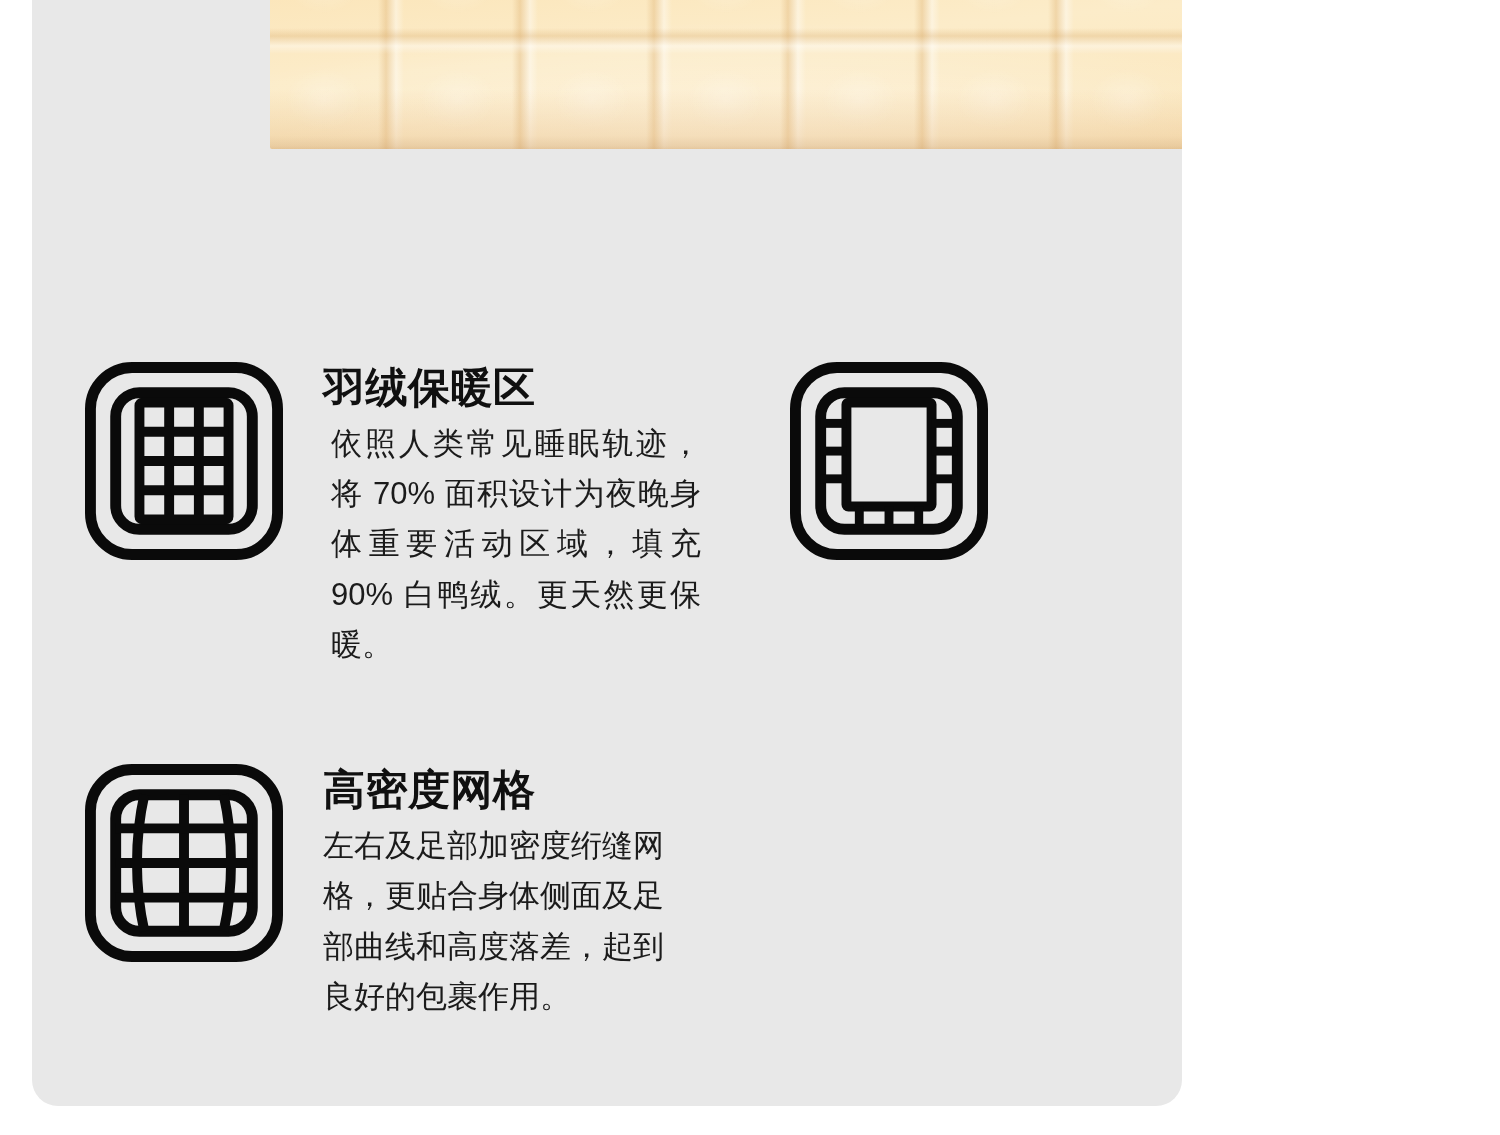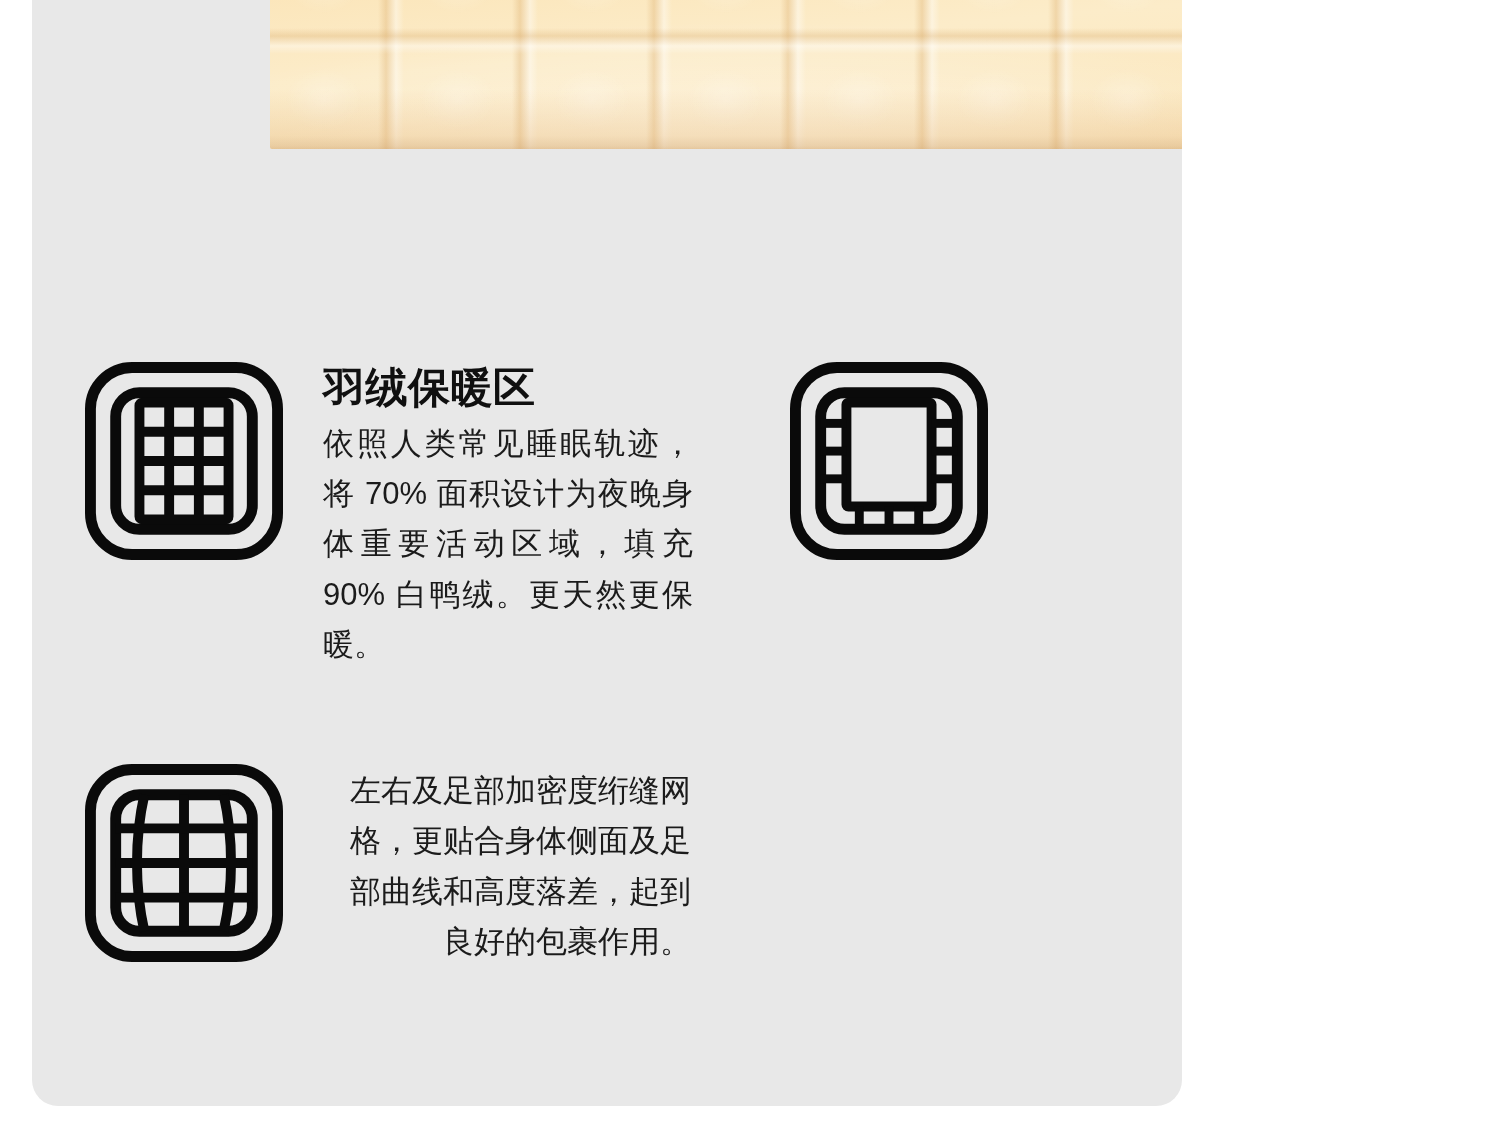--- a/index.html
+++ b/index.html
@@ -130,23 +130,23 @@
     line-height: 1.62;
     color: #1b1b1b;
     margin: 0;
     letter-spacing: 0px;
   }
   .feature-body.justify {
     text-align: justify;
     text-align-last: left;
     text-justify: inter-character;
   }
-  .w1 { width: 370px; }
+  .w1 { width: 370px; margin-left: 8px; }
   .w2 { width: 362px; }
-  .w3 { width: 368px; text-align: right; }
+  .w3 { width: 368px; }
 
   .row-gap { height: 94px; }
 </style>
 </head>
 <body>
 
 <div id="panel">
 
   <div id="hero">
     <div class="cloth"></div>
@@ -215,20 +215,21 @@
             <path d="M60 31 C 50 75, 50 125, 60 169" fill="none" stroke="#0a0a0a" stroke-width="10"></path>
             <path d="M100 31 L 100 169" fill="none" stroke="#0a0a0a" stroke-width="10"></path>
             <path d="M140 31 C 150 75, 150 125, 140 169" fill="none" stroke="#0a0a0a" stroke-width="10"></path>
 
             <line x1="31" y1="65" x2="169" y2="65" stroke="#0a0a0a" stroke-width="10"></line>
             <line x1="31" y1="100" x2="169" y2="100" stroke="#0a0a0a" stroke-width="10"></line>
             <line x1="31" y1="135" x2="169" y2="135" stroke="#0a0a0a" stroke-width="10"></line>
           </svg>
         </div>
         <div class="feature-text">
+          <h3 class="feature-title">高密度网格</h3>
           <p class="feature-body w3">左右及足部加密度绗缝网格，更贴合身体侧面及足部曲线和高度落差，起到良好的包裹作用。</p>
         </div>
       </div>
 
       <div class="feature col-right"></div>
     </div>
 
   </div>
 </div>
 

